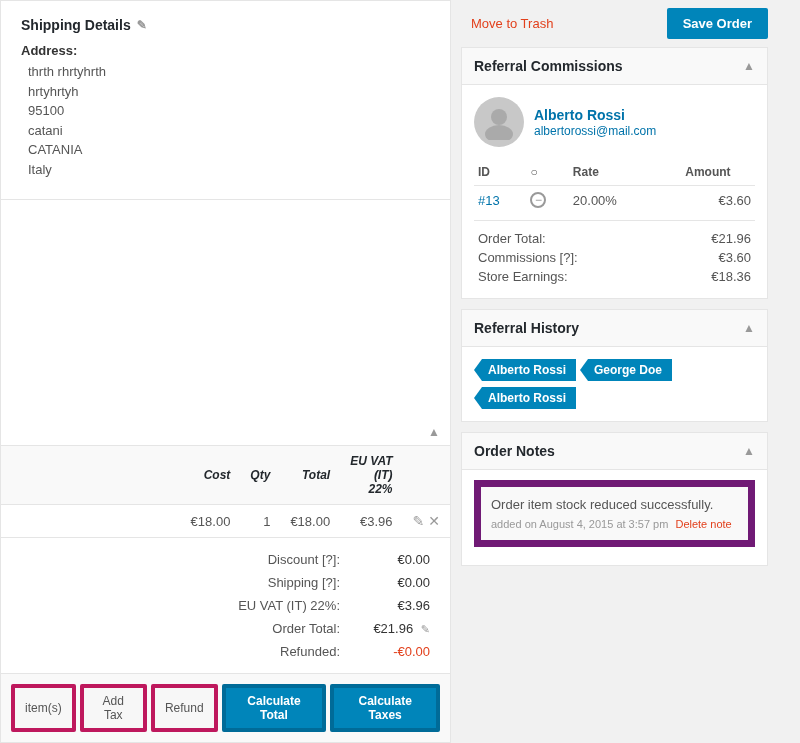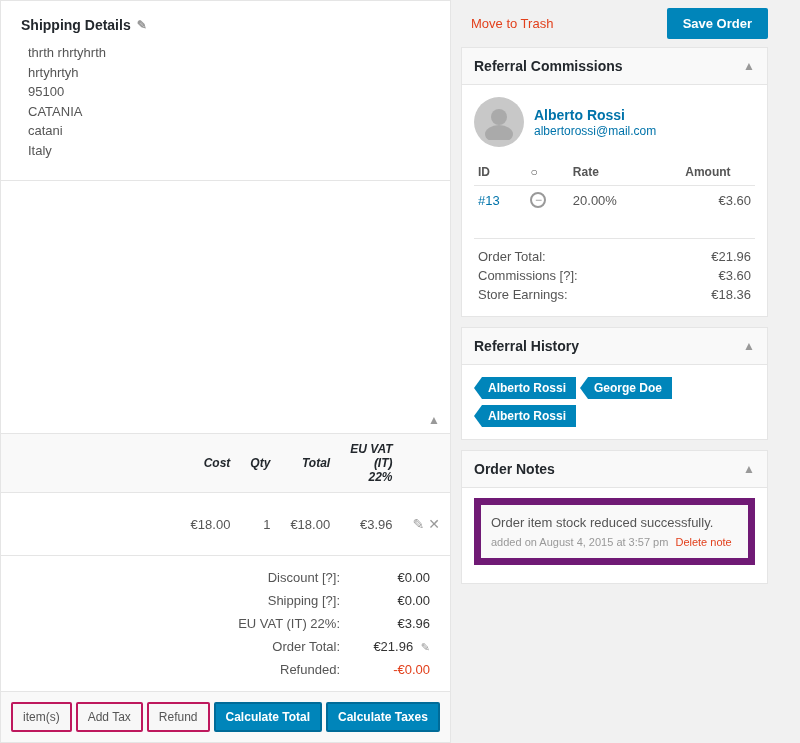--- a/index.html
+++ b/index.html
@@ -81,21 +81,21 @@
       font-size: 12px;
       background: #f9f9f9;
     }
     .order-table th:first-child {
       text-align: left;
     }
     .order-table tbody tr {
       border-bottom: 1px solid #e5e5e5;
     }
     .order-table td {
-      padding: 23px 10px;
+      padding: 8px 10px;
       text-align: right;
       color: #555;
     }
     .order-table td:first-child {
       text-align: left;
     }
     .action-icons {
       display: flex;
       gap: 4px;
       justify-content: flex-end;
@@ -138,21 +138,21 @@
     .bottom-buttons {
       display: flex;
       gap: 4px;
       padding: 10px;
       border-top: 1px solid #e5e5e5;
       background: #f9f9f9;
     }
     .btn {
       padding: 6px 10px;
       font-size: 12px;
-      border: 2px solid #be185d;
+      border: 4px solid #be185d;
       background: #f7f7f7;
       color: #555;
       cursor: pointer;
       border-radius: 2px;
     }
     .btn-primary {
       background: #0085ba;
       border-color: #006b98;
       color: #fff;
       font-weight: 600;
@@ -246,21 +246,21 @@
       display: block;
     }
     .user-info .user-email {
       color: #0073aa;
       font-size: 12px;
       text-decoration: none;
     }
     .commission-table {
       width: 100%;
       border-collapse: collapse;
-      margin-bottom: 24px;
+      margin-bottom: 6px;
     }
     .commission-table th {
       text-align: left;
       padding: 6px 4px;
       font-size: 12px;
       color: #555;
       border-bottom: 1px solid #e5e5e5;
     }
     .commission-table th.right { text-align: center; }
     .commission-table td {
@@ -345,26 +345,27 @@
 
 <div class="layout">
 
   <div class="left-panel">
 
     <div class="shipping-section">
       <div class="section-title">
         <span>Shipping Details</span>
         <span class="edit-icon">✎</span>
       </div>
+      <div class="address-label">Address:</div>
       <div>
         <div class="address-line">thrth rhrtyhrth</div>
         <div class="address-line">hrtyhrtyh</div>
         <div class="address-line">95100</div>
+        <div class="address-line">catani</div>
         <div class="address-line">CATANIA</div>
-        <div class="address-line">catani</div>
         <div class="address-line">Italy</div>
       </div>
     </div>
 
     <div style="flex: 1; min-height: 60px;"></div>
 
     <div class="order-table-section">
       <div class="collapse-bar">
         <span class="collapse-arrow">▲</span>
       </div>

